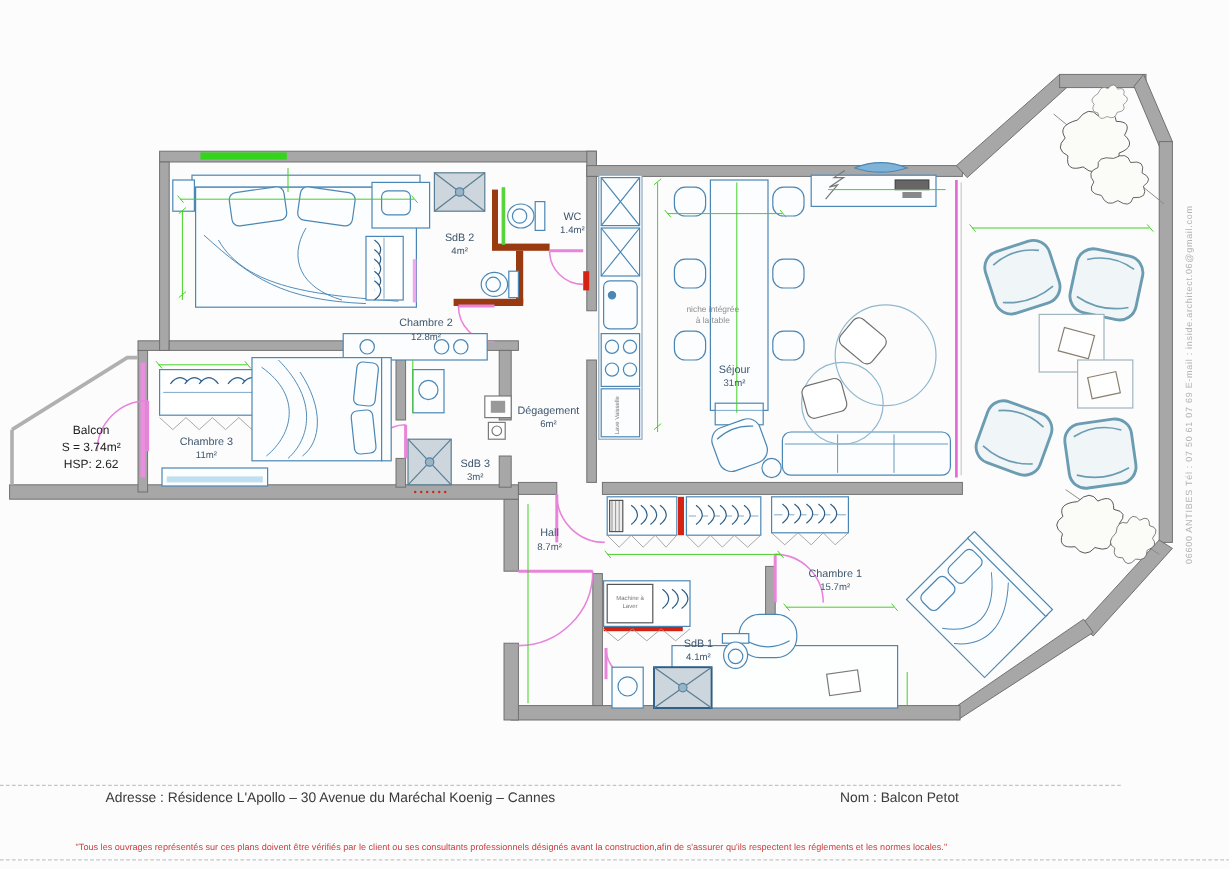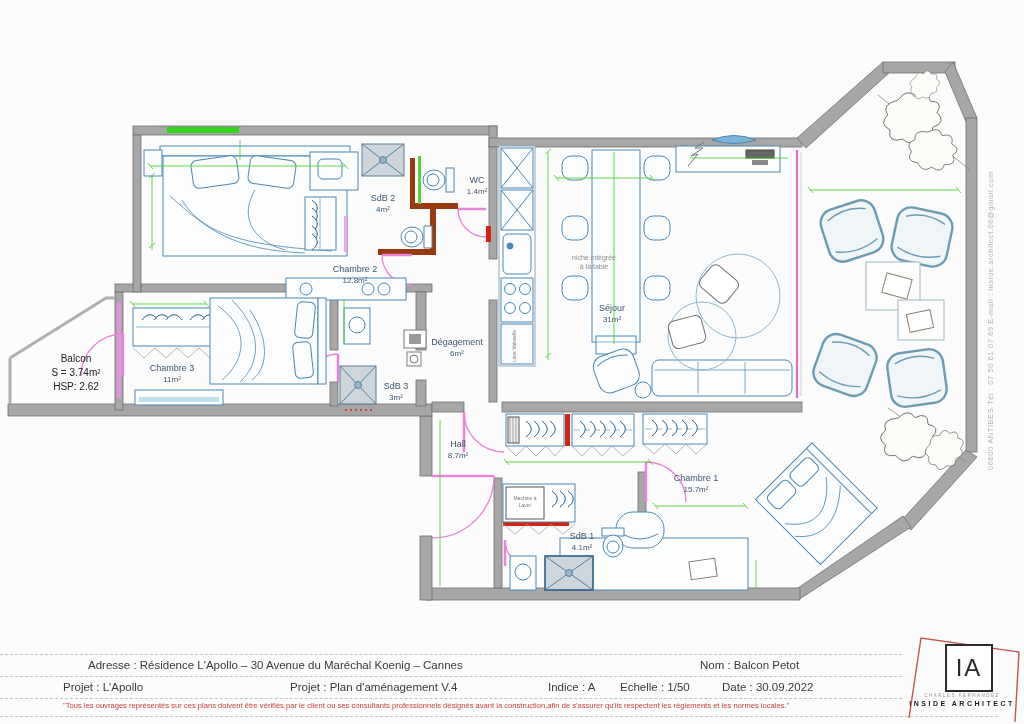--- a/index.html
+++ b/index.html
@@ -12,21 +12,21 @@
   .small-note{fill:#8e8e8e;font-size:7px;text-anchor:middle;}
   .tiny-note{fill:#777;font-size:5px;text-anchor:middle;}
   .balcon-label{fill:#222;font-size:10px;text-anchor:middle;}
 
   .side-contact{position:absolute;left:986px;top:66px;height:404px;
     writing-mode:vertical-rl;transform:rotate(180deg);
     font-size:7.5px;color:#b3b3b3;letter-spacing:.6px;white-space:nowrap;}
 
   .titleblock{position:absolute;left:0;top:654px;width:1024px;height:70px;
     color:#3a3a3a;font-size:11.5px;}
-  .tb-row{position:absolute;left:0;width:902px;}
+  .tb-row{position:absolute;left:0;width:902px;padding-left:32px;}
   .tb-row1{top:0;height:22px;border-top:1px dashed #c4c4c4;}
   .tb-row2{top:22px;height:21px;border-top:1px dashed #c4c4c4;border-bottom:1px dashed #c4c4c4;}
   .tb-row3{top:44px;height:18px;border-bottom:1px dashed #c4c4c4;width:998px;}
   .tb-cell{position:absolute;top:4px;white-space:nowrap;}
   .disclaimer{position:absolute;top:3px;left:63px;color:#cc4040;font-size:7.6px;white-space:nowrap;}
 
   .logo{position:absolute;left:903px;top:626px;width:118px;height:96px;}
   .logo-box{position:absolute;left:42px;top:18px;width:44px;height:44px;
     border:2px solid #2b2b2b;display:flex;align-items:center;justify-content:center;
     font-size:24px;letter-spacing:2px;color:#2b2b2b;background:#fff;}
@@ -473,37 +473,20 @@
 
 
 <div class="side-contact">06600 ANTIBES    Tél : 07 50 61 07 69    E-mail : inside.architect.06@gmail.com</div>
 
 
 <div class="titleblock">
   <div class="tb-row tb-row1">
     <span class="tb-cell" style="left:88px">Adresse : Résidence L'Apollo – 30 Avenue du Maréchal Koenig – Cannes</span>
     <span class="tb-cell" style="left:700px">Nom : Balcon Petot</span>
   </div>
-  <div class="tb-row tb-row2">
-    <span class="tb-cell" style="left:63px">Projet : L'Apollo</span>
-    <span class="tb-cell" style="left:290px">Projet : Plan d'aménagement V.4</span>
-    <span class="tb-cell" style="left:548px">Indice : A</span>
-    <span class="tb-cell" style="left:620px">Echelle : 1/50</span>
-    <span class="tb-cell" style="left:722px">Date : 30.09.2022</span>
-  </div>
   <div class="tb-row tb-row3">
     <span class="disclaimer">"Tous les ouvrages représentés sur ces plans doivent être vérifiés par le client ou ses consultants professionnels désignés avant la construction,afin de s'assurer qu'ils respectent les réglements et les normes locales."</span>
   </div>
 </div>
 
 
-<div class="logo">
-  <svg width="118" height="96" style="position:absolute;left:0;top:0">
-    <polyline points="6,92 18,12 116,26 112,96" fill="none" stroke="#c2554f" stroke-width="1.4"></polyline>
-  </svg>
-  <div class="logo-box">
-    <span>IA</span>
-  </div>
-  <div class="logo-name">CHARLES FERNANDEZ</div>
-  <div class="logo-title">INSIDE ARCHITECT</div>
+
 </div>
 
-</div>
-
 </body></html>

